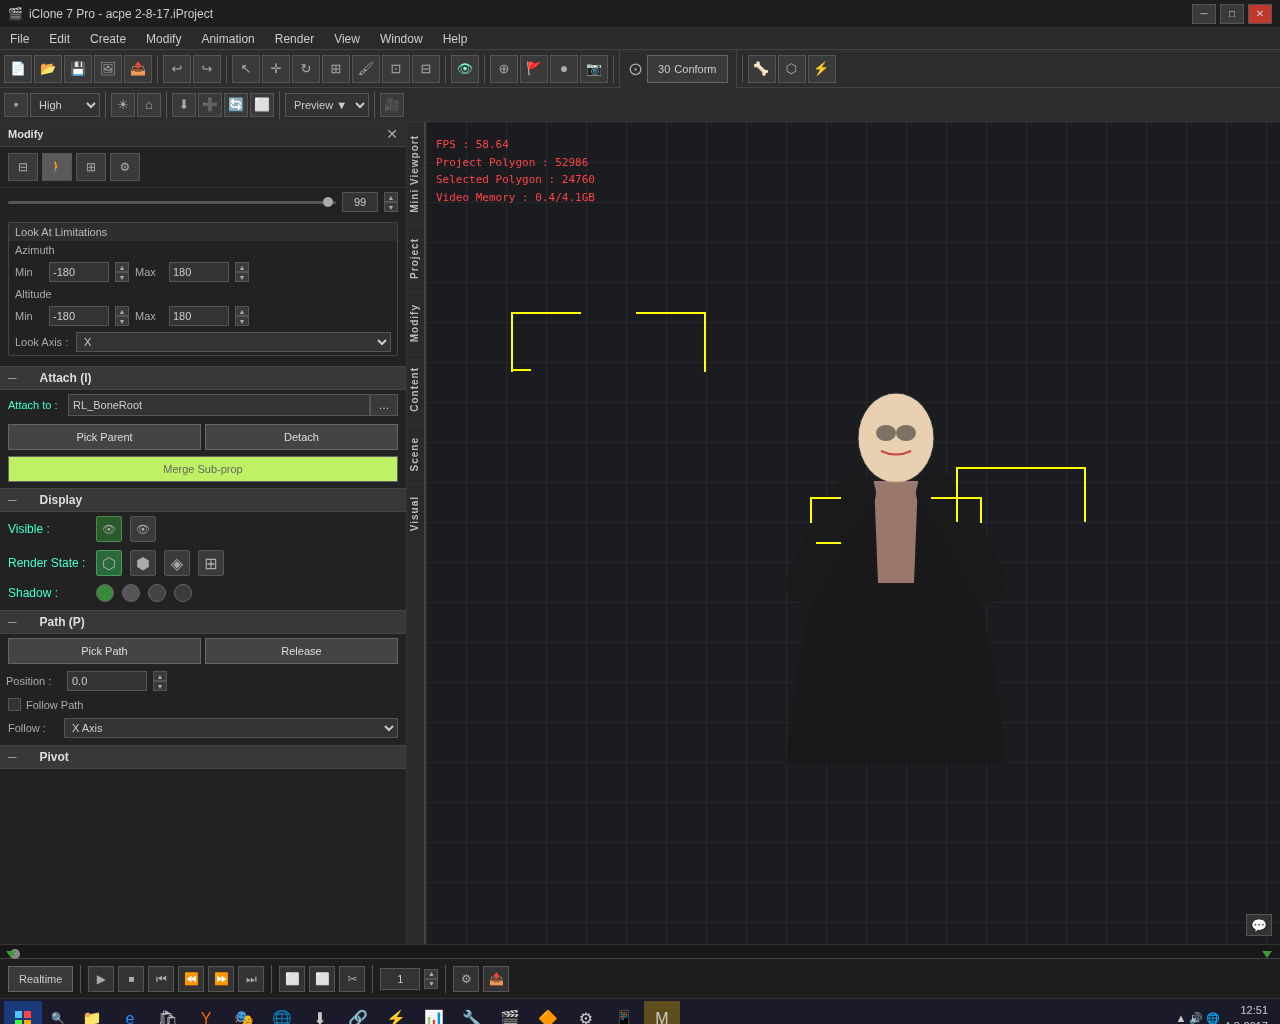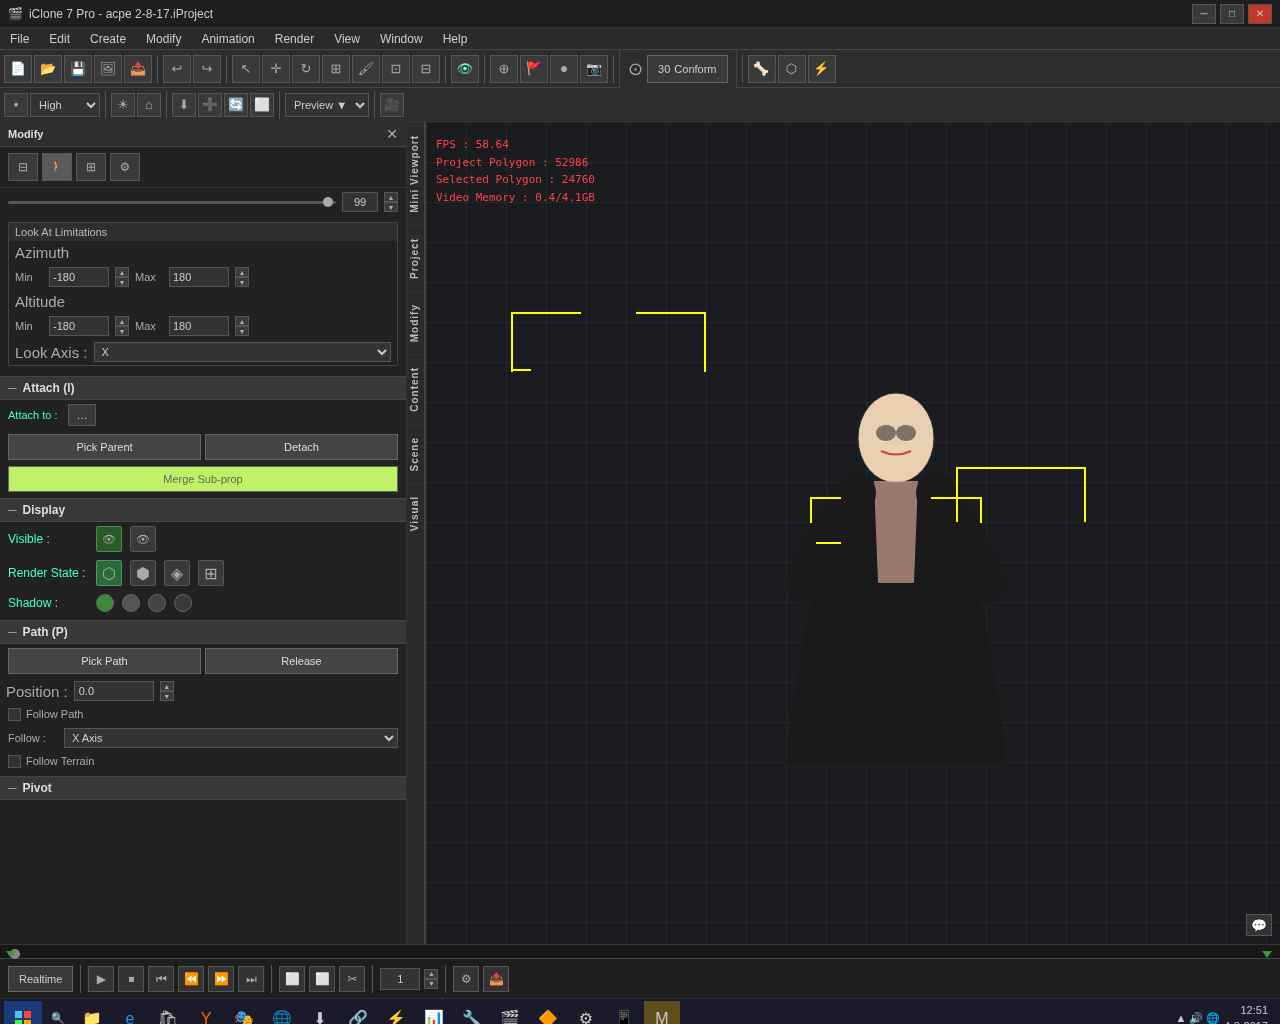--- a/index.html
+++ b/index.html
@@ -41,28 +41,28 @@
     
     .slider-row { display: flex; align-items: center; padding: 4px 8px; gap: 6px; }
     .slider-value { width: 36px; background: #333; border: 1px solid #555; color: #ccc; text-align: center; height: 20px; font-size: 11px; display: flex; align-items: center; justify-content: center; }
     .slider-arrows { display: flex; flex-direction: column; }
     .arrow-btn { width: 14px; height: 10px; background: #3a3a3a; border: 1px solid #555; color: #aaa; cursor: pointer; font-size: 7px; display: flex; align-items: center; justify-content: center; line-height: 1; }
 
     
     .section-group { border: 1px solid #444; margin: 6px 8px; border-radius: 2px; }
     .section-group-title { background: #2e2e2e; padding: 3px 6px; font-size: 11px; color: #bbb; }
     .form-row { display: flex; align-items: center; padding: 3px 6px; gap: 6px; }
-    .form-label { color: #aaa; font-size: 15px; min-width: 55px; }
+    .form-label { color: #aaa; font-size: 11px; min-width: 55px; }
     .form-label-sm { color: #aaa; font-size: 11px; min-width: 28px; }
     .num-field { background: #333; border: 1px solid #555; color: #ccc; height: 20px; font-size: 11px; padding: 0 3px; width: 60px; }
     .select-input { background: #333; border: 1px solid #555; color: #ccc; height: 20px; font-size: 11px; padding: 0 3px; flex: 1; }
 
     
     .section-bar { background: #383838; padding: 4px 8px; display: flex; align-items: center; gap: 6px; cursor: pointer; border-top: 1px solid #444; border-bottom: 1px solid #444; margin-top: 4px; }
-    .section-bar-label { color: #ddd; font-size: 12px; font-weight: bold; }
+    .section-bar-label { color: #ddd; font-size: 12px; font-weight: bold; margin-left: 17px; }
     .section-collapse { color: #aaa; font-size: 12px; }
 
     
     .attach-row { display: flex; align-items: center; padding: 4px 8px; }
     .attach-label { color: #4fc; font-size: 11px; min-width: 60px; }
     .attach-field { flex: 1; background: #333; border: 1px solid #555; color: #ccc; height: 22px; font-size: 11px; padding: 0 4px; }
     .attach-btn-dots { width: 28px; height: 22px; background: #3a3a3a; border: 1px solid #555; color: #ccc; cursor: pointer; display: flex; align-items: center; justify-content: center; font-size: 11px; }
     .btn-row { display: flex; gap: 4px; padding: 4px 8px; }
     .panel-btn { flex: 1; height: 26px; background: #444; border: 1px solid #666; color: #ddd; cursor: pointer; font-size: 11px; }
     .panel-btn-disabled { color: #555; cursor: default; }
@@ -78,21 +78,21 @@
     .shadow-circle { width: 18px; height: 18px; border-radius: 50%; cursor: pointer; border: 1px solid #666; }
     .shadow-green { background: #3a8a3a; }
     .shadow-gray { background: #555; }
     .shadow-gray2 { background: #444; }
 
     
     .path-row { display: flex; align-items: center; padding: 4px 8px; gap: 6px; }
     .path-label { color: #4fc; font-size: 11px; min-width: 40px; }
     .path-field { flex: 1; background: #333; border: 1px solid #555; color: #ccc; height: 22px; font-size: 11px; padding: 0 4px; }
     .pos-input { width: 80px; background: #333; border: 1px solid #555; color: #ccc; height: 20px; font-size: 11px; padding: 0 4px; }
-    .checkbox-label { display: flex; gap: 5px; padding: 4px 8px; color: #aaa; font-size: 11px; cursor: pointer; }
+    .checkbox-label { display: flex; align-items: center; gap: 5px; padding: 4px 8px; color: #aaa; font-size: 11px; cursor: pointer; }
     .cb { width: 13px; height: 13px; background: #333; border: 1px solid #555; }
 
     
     .follow-row { display: flex; align-items: center; padding: 3px 8px; gap: 6px; }
     .follow-label { color: #aaa; font-size: 11px; min-width: 50px; }
 
     
     #vertical-tabs { width: 18px; background: #2a2a2a; display: flex; flex-direction: column; border-right: 1px solid #444; }
 
     
@@ -311,20 +311,21 @@
         </div>
       </div>
 
       <div class="section-bar">
         <span class="section-collapse">─</span>
         <span class="section-bar-label">Attach  (l)</span>
       </div>
 
       <div class="attach-row">
         <span class="attach-label">Attach to :</span>
+        <input class="attach-field" type="text" value="RL_BoneRoot" style="">
         <div class="attach-btn-dots">…</div>
       </div>
 
       <div class="btn-row">
         <button class="panel-btn">Pick Parent</button>
         <button class="panel-btn">Detach</button>
       </div>
 
       <div style="padding: 2px 8px;">
         <button class="panel-btn panel-btn-disabled" style="width:100%; background:#bef264; color:#666;">Merge Sub-prop</button>
@@ -384,24 +385,20 @@
 
       <div class="follow-row">
         <span class="follow-label">Follow :</span>
         <select class="select-input">
           <option>X Axis</option>
           <option>Y Axis</option>
           <option>Z Axis</option>
         </select>
       </div>
 
-      <label class="checkbox-label">
-        <div class="cb"></div>
-        <span>Follow Terrain</span>
-      </label>
 
       <div class="section-bar">
         <span class="section-collapse">─</span>
         <span class="section-bar-label">Pivot</span>
       </div>
 
     </div>
   </div>
 
   <div id="viewport">

